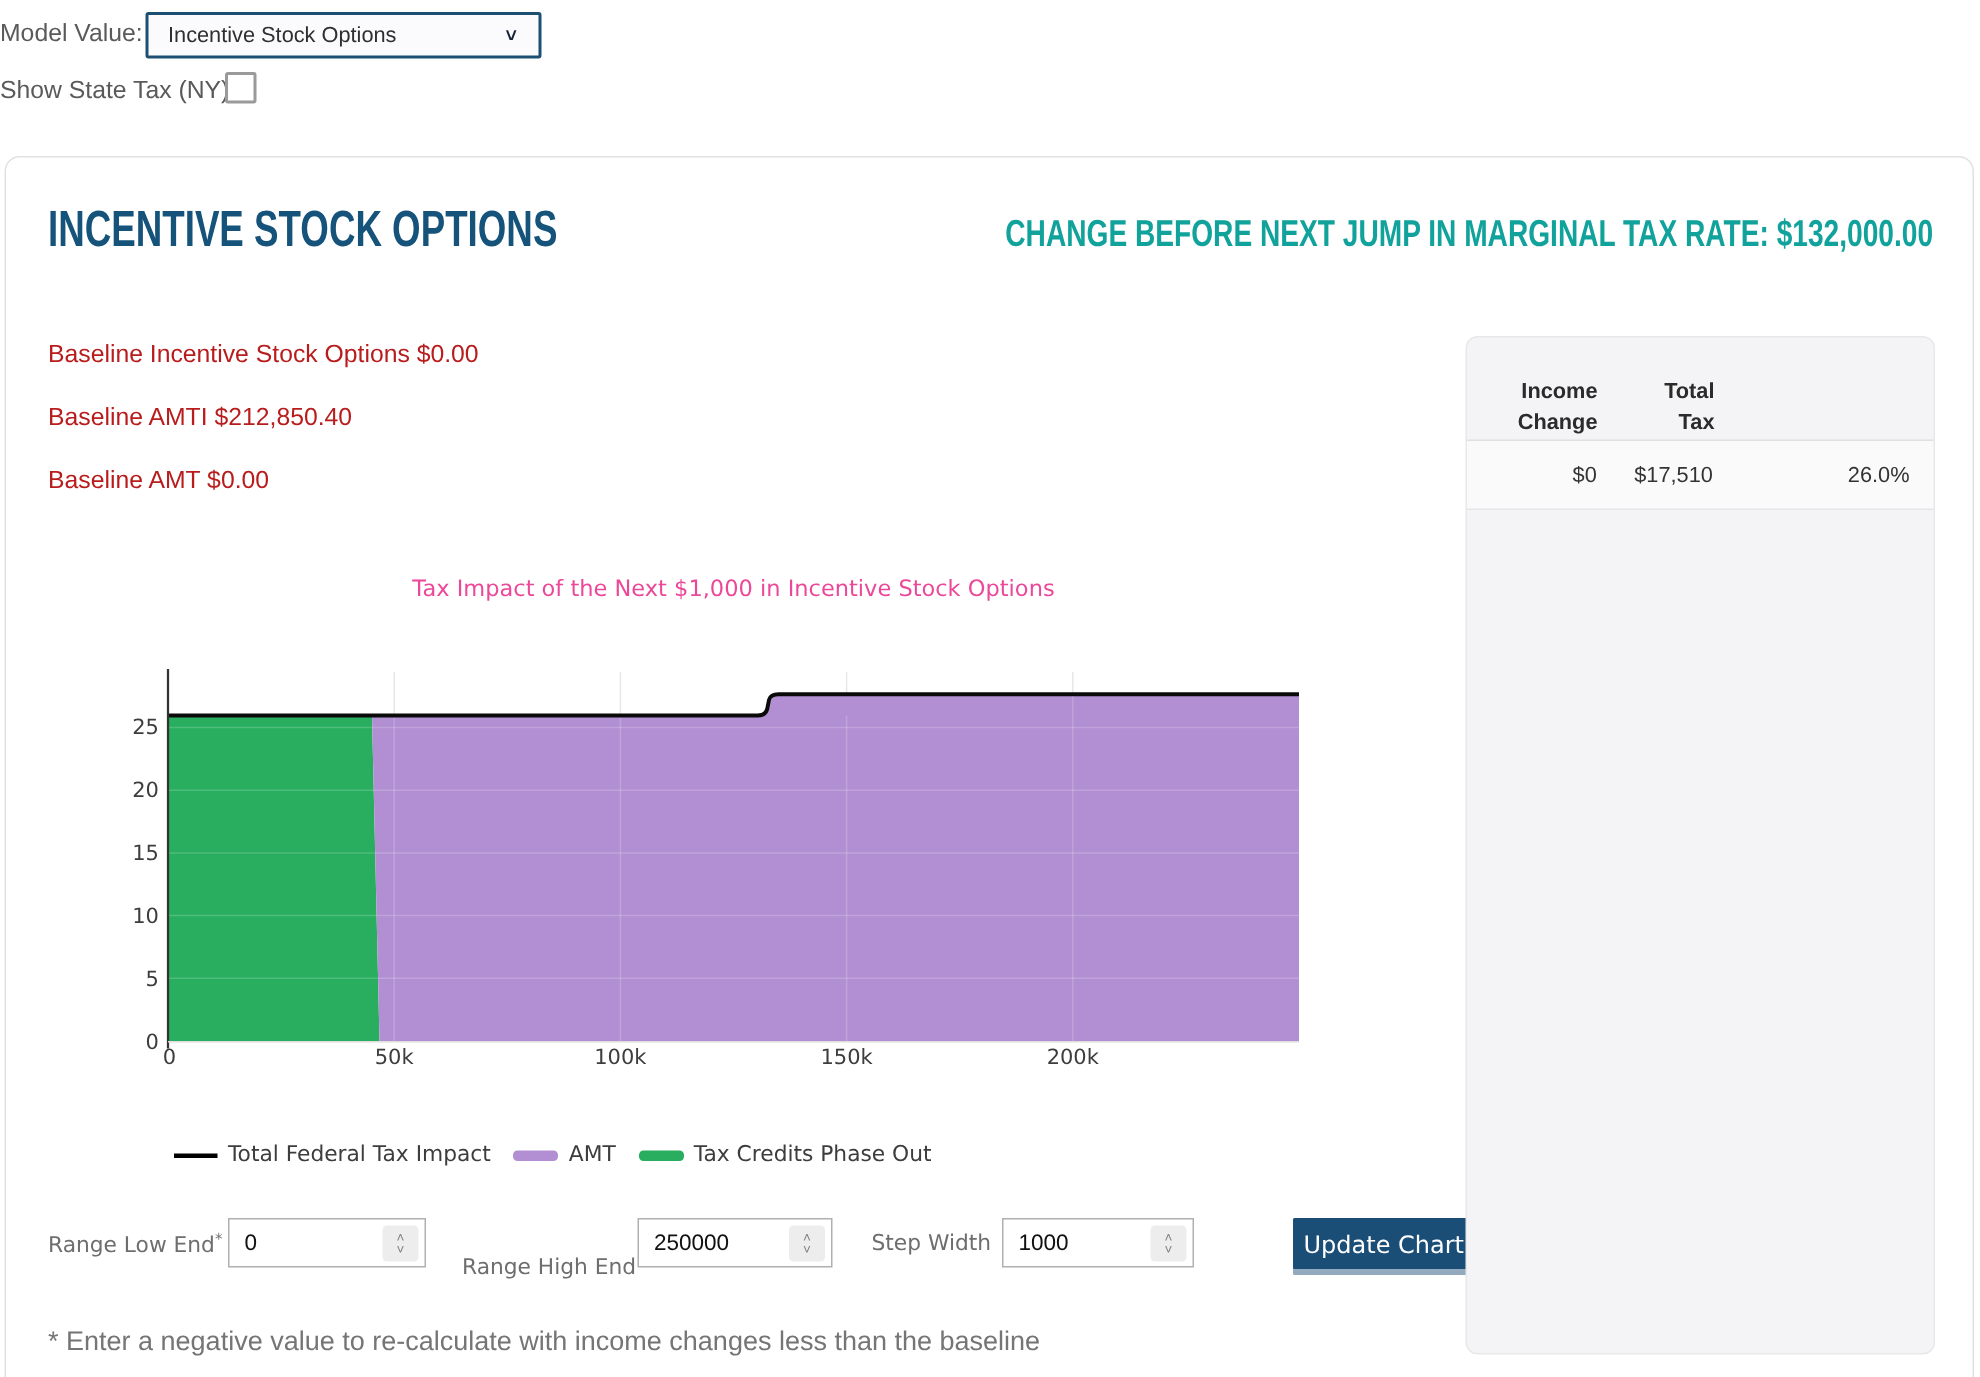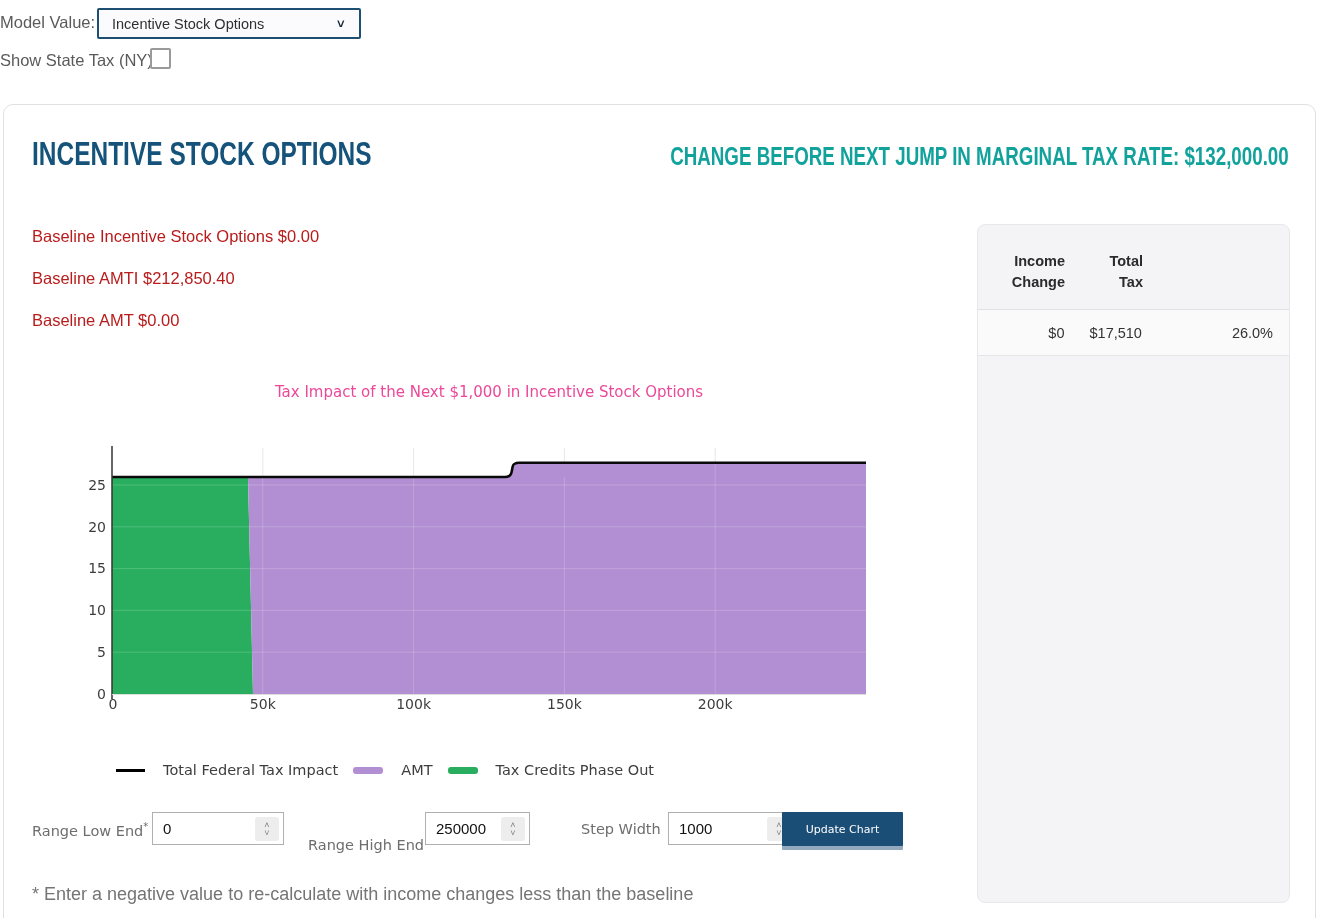--- a/index.html
+++ b/index.html
@@ -24,46 +24,46 @@
   .jump-note { right:31px; top:142px; font-size:25px; font-weight:bold; color:#12a29c;
                transform:scaleX(0.75); transform-origin:right center; white-space:nowrap; }
 
   .baseline { left:32px; font-size:16.5px; color:#b91c1c; }
 
   .chart-title { left:112px; top:383px; width:754px; text-align:center; font-size:15px;
                  color:#ec4899; font-family:"DejaVu Sans", sans-serif; }
 
   .legend { left:116px; top:762px; display:flex; align-items:center; gap:15px;
             font-family:"DejaVu Sans", sans-serif; font-size:14.5px; color:#3d3d3d; }
-  .legend-item { display:flex; align-items:center; gap:18px; cursor:pointer; }
+  .legend-item { display:flex; align-items:center; gap:7px; cursor:pointer; }
   .sw-line { width:29px; height:3px; background:#000; }
   .sw-area { width:30px; height:7px; border-radius:3px; }
 
   .in-label { font-family:"DejaVu Sans", sans-serif; font-size:14.5px; color:#6e6e6e; top:821px; }
   .in-label sup { font-size:10px; }
   .num-box { top:812px; height:33px; border:1px solid #b0b0b0; background:#fff; }
   .num-box input { border:none; outline:none; width:calc(100% - 32px); height:100%;
                    font-size:15px; padding-left:10px; font-family:"Liberation Sans", sans-serif; color:#111; background:transparent; }
   .spinner { position:absolute; right:4px; top:4px; width:24px; height:24px; background:#ededee;
              border-radius:3px; display:flex; flex-direction:column; align-items:center;
              justify-content:center; cursor:pointer; color:#808080; font-size:9px; line-height:8px; }
-  .update-btn { left:782px; top:812px; width:121px; height:34px; background:#1b4e77; color:#fff;
-                border:none; font-size:11px; font-family:"DejaVu Sans", sans-serif;
+  .update-btn { left:862px; top:812px; width:121px; height:34px; background:#1b4e77; color:#fff;
+                border:none; font-size:16px; font-family:"DejaVu Sans", sans-serif;
                 box-shadow:0 4px 0 0 #92a9be; cursor:pointer; border-radius:1px; }
 
   .footnote { left:32px; top:884px; font-size:18px; color:#757575; }
 
   
   .panel { left:977px; top:224px; width:313px; height:679px; background:#f4f4f6;
            border:1px solid #e8e8ea; border-radius:8px; overflow:hidden; }
   .t-row { display:flex; align-items:center; padding:0 16px; }
   .t-c1 { width:71px; text-align:right; }
   .t-c2 { width:78px; text-align:right; }
   .t-c3 { width:132px; text-align:right; }
-  .t-head { padding-top:26px; padding-bottom:16px; border-bottom:1px solid #e0e0e2;
+  .t-head { padding-top:26px; padding-bottom:0; border-bottom:1px solid #e0e0e2;
             font-size:14.5px; font-weight:bold; color:#2b2b2b; line-height:21px; align-items:flex-end; }
   .t-data { height:46px; font-size:14.5px; color:#333; border-bottom:1px solid #e6e6e8; }
   .t-data.alt { background:#fafafb; }
 
   svg text { font-family:"DejaVu Sans", sans-serif; font-size:14px; fill:#3d3d3d; }
 </style>
 </head>
 <body>
 
 <div class="abs ctl-label" style="left:0;top:13px;">Model Value:</div>
@@ -158,21 +158,21 @@
 </div>
 <div class="abs num-box" style="left:152px;width:132px;">
   <input type="text" value="0" style="">
   <span class="spinner">
     <span>˄</span>
     <span>˅</span>
   </span>
 </div>
 
 <div class="abs in-label" style="left:308px;margin-top:16px;">Range High End</div>
-<div class="abs num-box" style="left:425px;width:105px;">
+<div class="abs num-box" style="left:425px;width:130px;">
   <input type="text" value="250000" style="">
   <span class="spinner">
     <span>˄</span>
     <span>˅</span>
   </span>
 </div>
 
 <div class="abs in-label" style="left:581px;">Step Width</div>
 <div class="abs num-box" style="left:668px;width:128px;">
   <input type="text" value="1000" style="">

